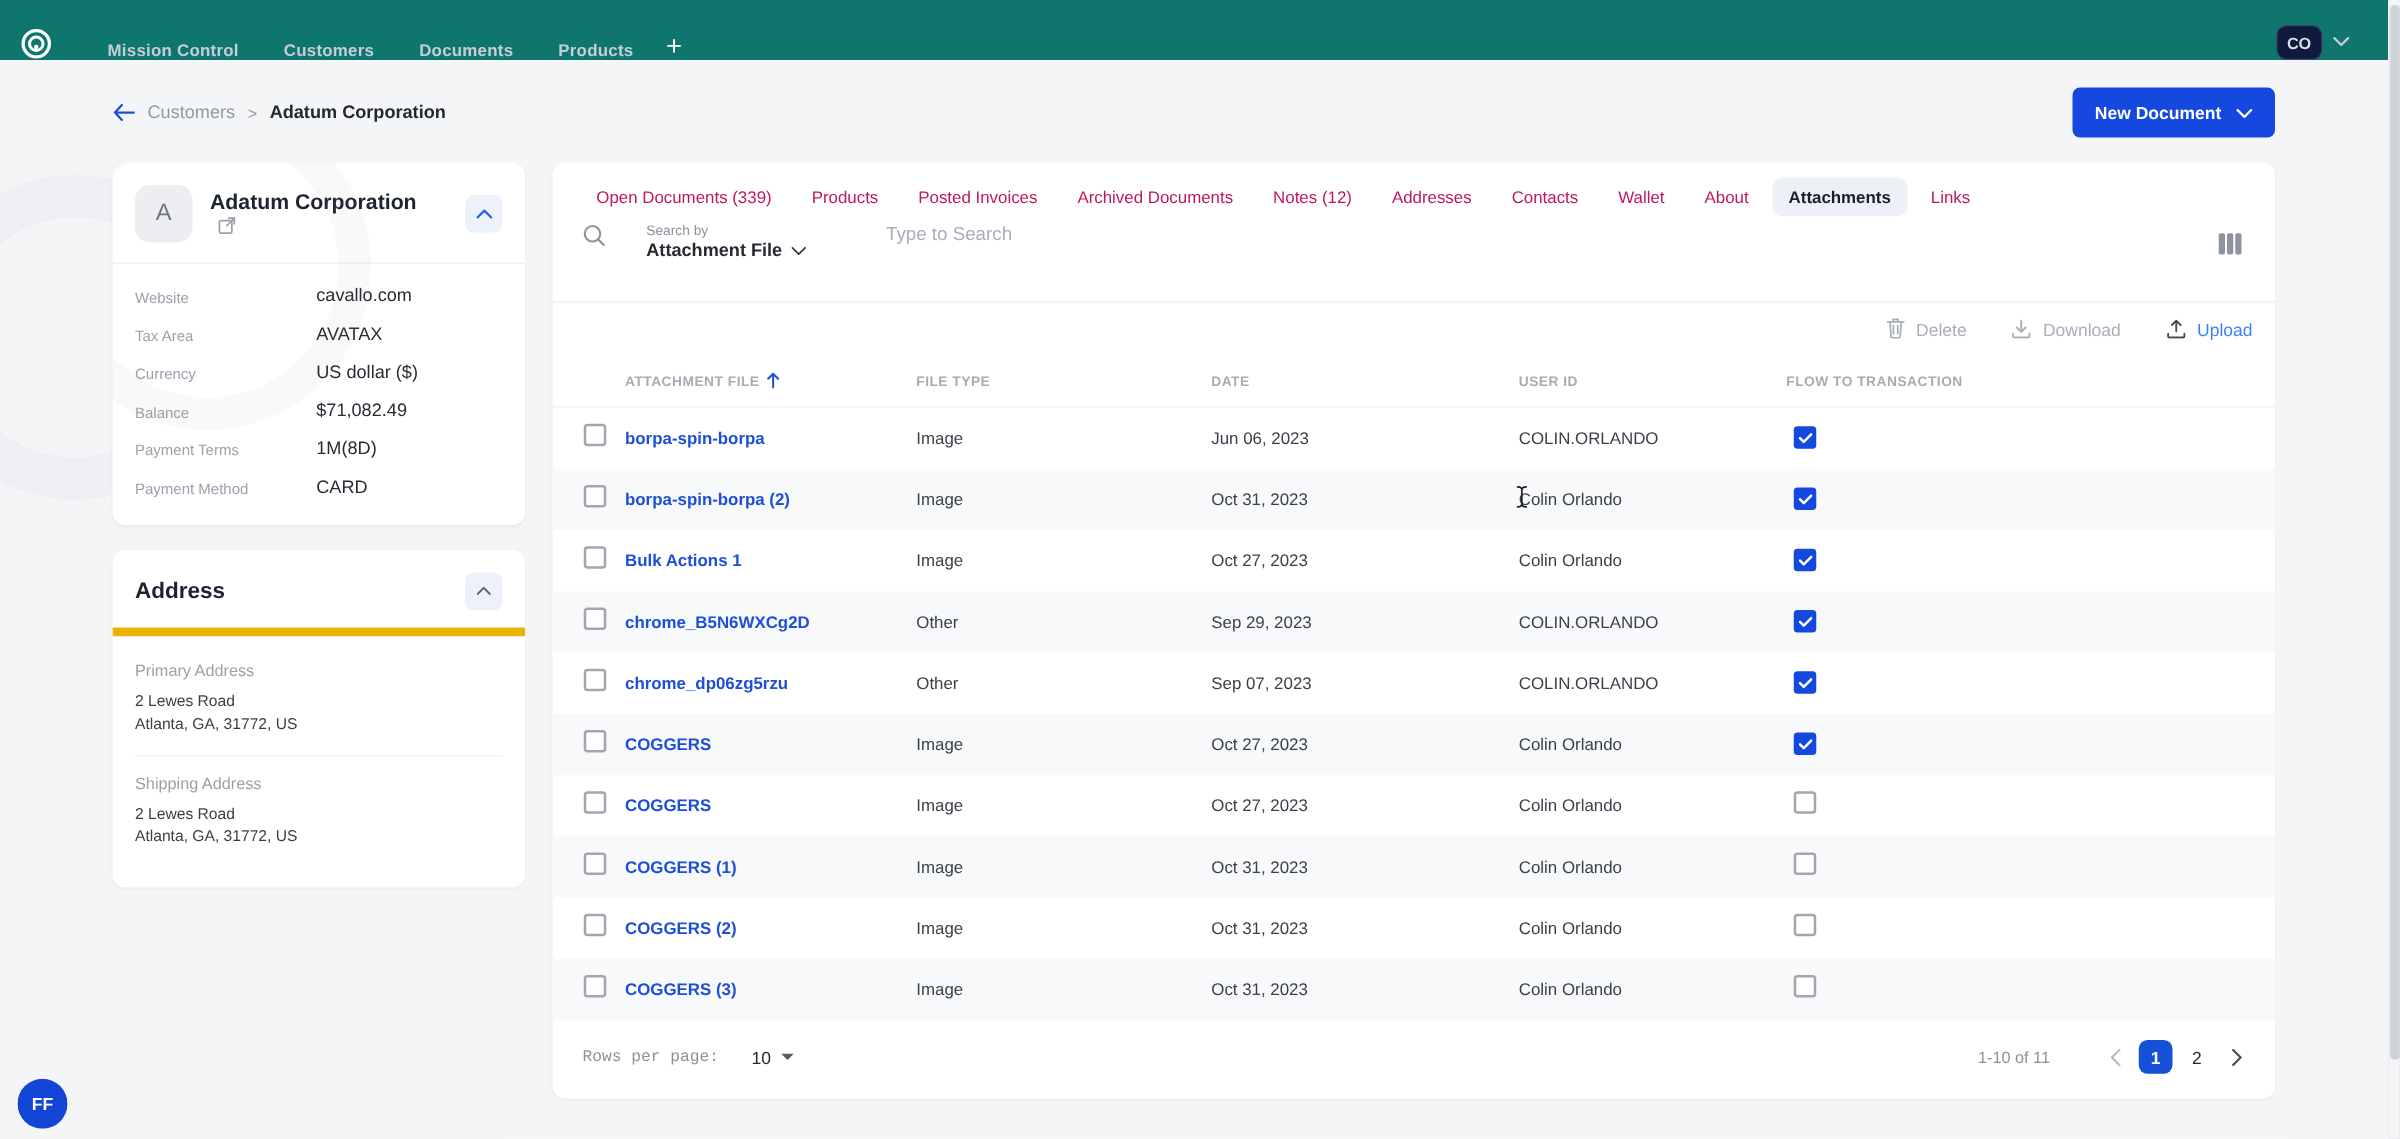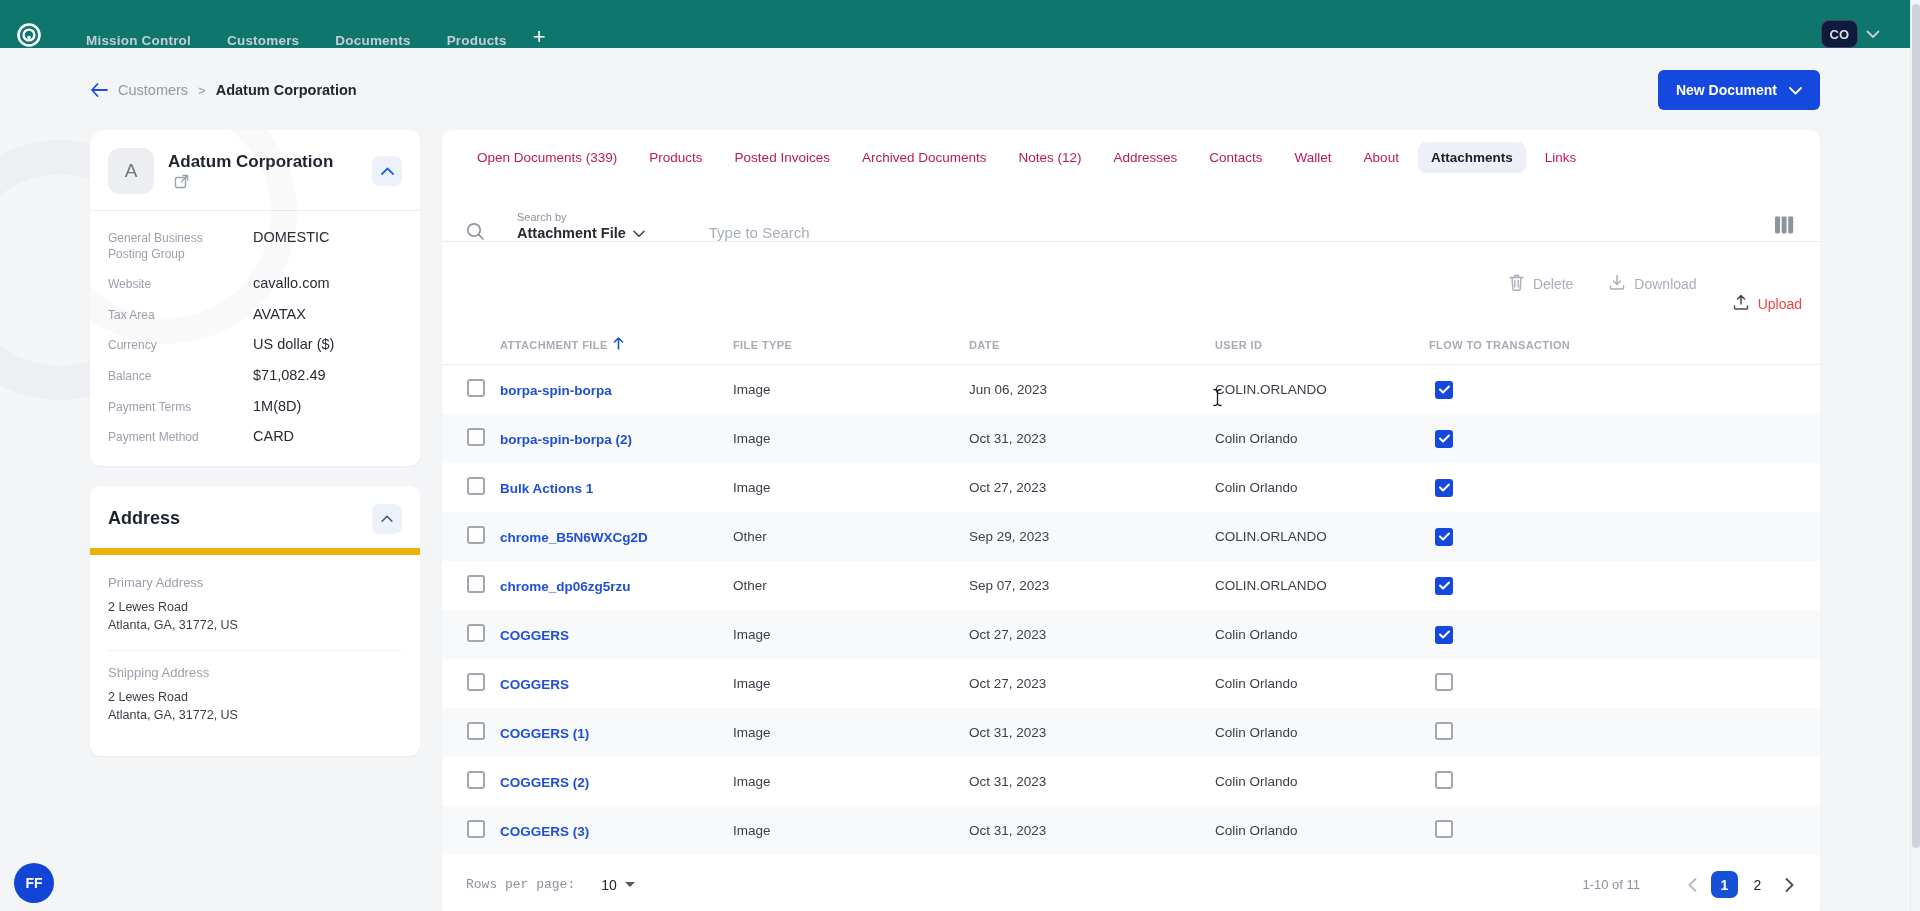--- a/index.html
+++ b/index.html
@@ -60,34 +60,34 @@
   .addr-section + .addr-section { border-top:1px solid #EEF0F2; }
   .addr-label { font-size:13px; color:#9AA1AC; margin-bottom:8px; }
   .addr-line { font-size:12.5px; color:#3A3F48; line-height:1.45; }
 
   
   .main-card { flex:1; background:#fff; border-radius:10px; box-shadow:0 1px 2px rgba(16,24,40,.05); display:flex; flex-direction:column; }
   .tabs { display:flex; align-items:center; gap:6px; padding:12px 22px 6px; flex-wrap:nowrap; }
   .tab { background:none; border:none; font-family:inherit; font-size:13.5px; font-weight:400; color:#be185d; padding:8px 13px; border-radius:8px; cursor:pointer; white-space:nowrap; }
   .tab.active { color:#1A2028; font-weight:700; background:#EDF0F6; }
 
-  .search-row { display:flex; align-items:flex-end; height:62px; padding:0 18px 0 24px; }
+  .search-row { display:flex; align-items:flex-start; height:62px; padding:0 18px 0 24px; }
   .search-ic { display:flex; margin-right:32px; }
   .search-by { display:flex; flex-direction:column; cursor:pointer; margin-right:64px; }
   .sb-label { font-size:11px; color:#8B929D; margin-bottom:2px; }
   .sb-value { font-size:14.5px; font-weight:600; color:#262A31; display:flex; align-items:center; gap:7px; }
   .search-input { flex:1; border:none; outline:none; font-family:inherit; font-size:15px; color:#262A31; background:transparent; }
   .search-input::placeholder { color:#A7AEB9; }
   .cols-btn { background:none; border:none; cursor:pointer; padding:6px; display:flex; }
 
   .divider { height:1px; background:#EAECEF; }
 
   .toolbar { display:flex; align-items:center; justify-content:flex-end; gap:36px; padding:12px 18px 12px 24px; }
   .tool-btn { background:none; border:none; font-family:inherit; font-size:14px; display:flex; align-items:center; gap:9px; cursor:pointer; color:#A9AEB8; }
-  .tool-btn.enabled { color:#ef4444; font-weight:500;margin-top:40px; }
+  .tool-btn.enabled { color:#3b82f6; font-weight:500; }
 
   .thead, .trow { display:grid; grid-template-columns:58px 233px 236px 246px 214px 1fr; align-items:center; }
   .thead { height:40px; border-bottom:1px solid #EDEFF2; }
   .th { font-size:11px; font-weight:600; color:#A6ABB4; letter-spacing:.4px; display:flex; align-items:center; gap:5px; cursor:pointer; background:none; border:none; font-family:inherit; text-align:left; }
   .trow { height:49px; }
   .trow.alt { background:#F7F9FB; }
   .c-check { padding-left:25px; }
   .cb { width:18px; height:18px; border:2px solid #A2A7AF; border-radius:3px; background:#fff; display:inline-flex; align-items:center; justify-content:center; cursor:pointer; }
   .cb .tick { display:none; }
   .cb.checked { background:#1448DF; border-color:#1448DF; }
@@ -185,24 +185,20 @@
             </button>
           </div>
           <button class="collapse-btn">
             <svg width="13" height="8" viewBox="0 0 13 8" fill="none">
                 <path d="M1 7l5.5-5.5L12 7" stroke="#2563EB" stroke-width="1.8" stroke-linecap="round" stroke-linejoin="round"></path>
               </svg>
           </button>
         </div>
         <div class="cust-fields" id="customer-fields">
             <div class="field-row">
-    <span class="f-label">General Business Posting Group</span>
-    <span class="f-value">DOMESTIC</span>
-  </div>
-            <div class="field-row">
     <span class="f-label">Website</span>
     <span class="f-value">cavallo.com</span>
   </div>
             <div class="field-row">
     <span class="f-label">Tax Area</span>
     <span class="f-value">AVATAX</span>
   </div>
             <div class="field-row">
     <span class="f-label">Currency</span>
     <span class="f-value">US dollar ($)</span>

